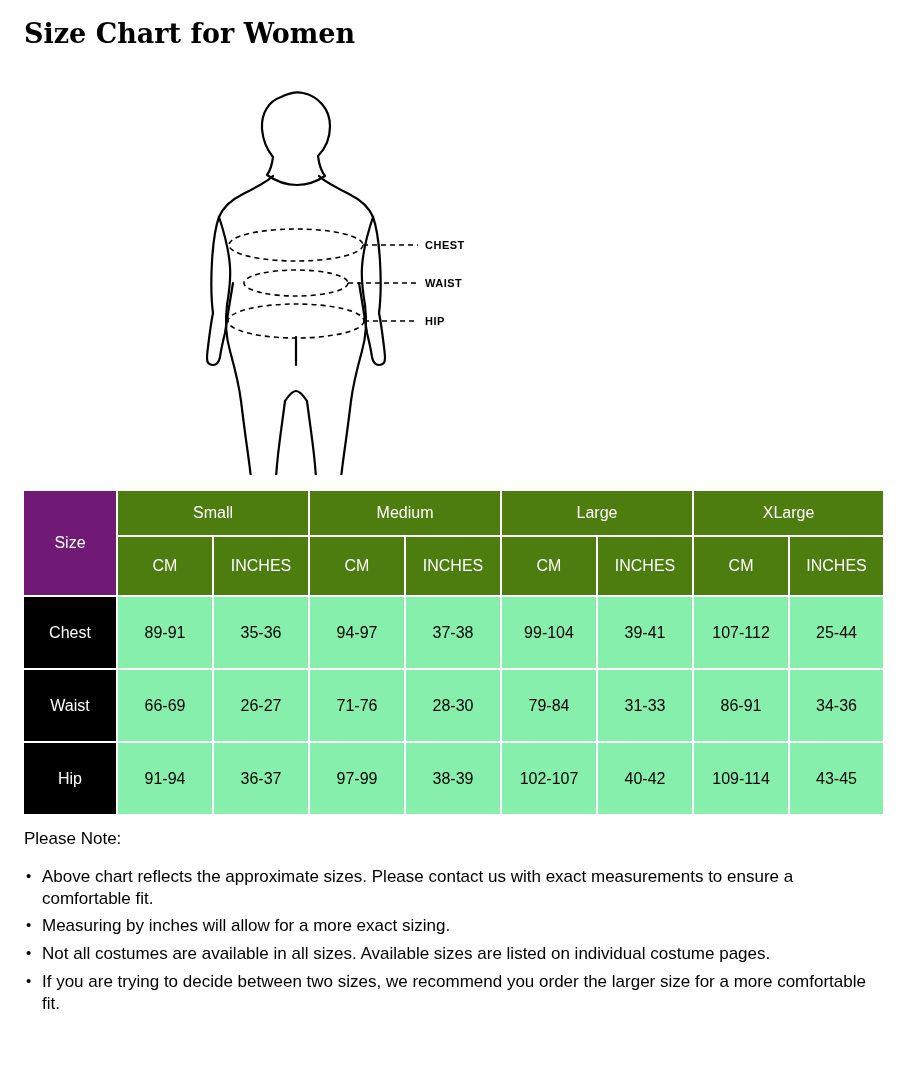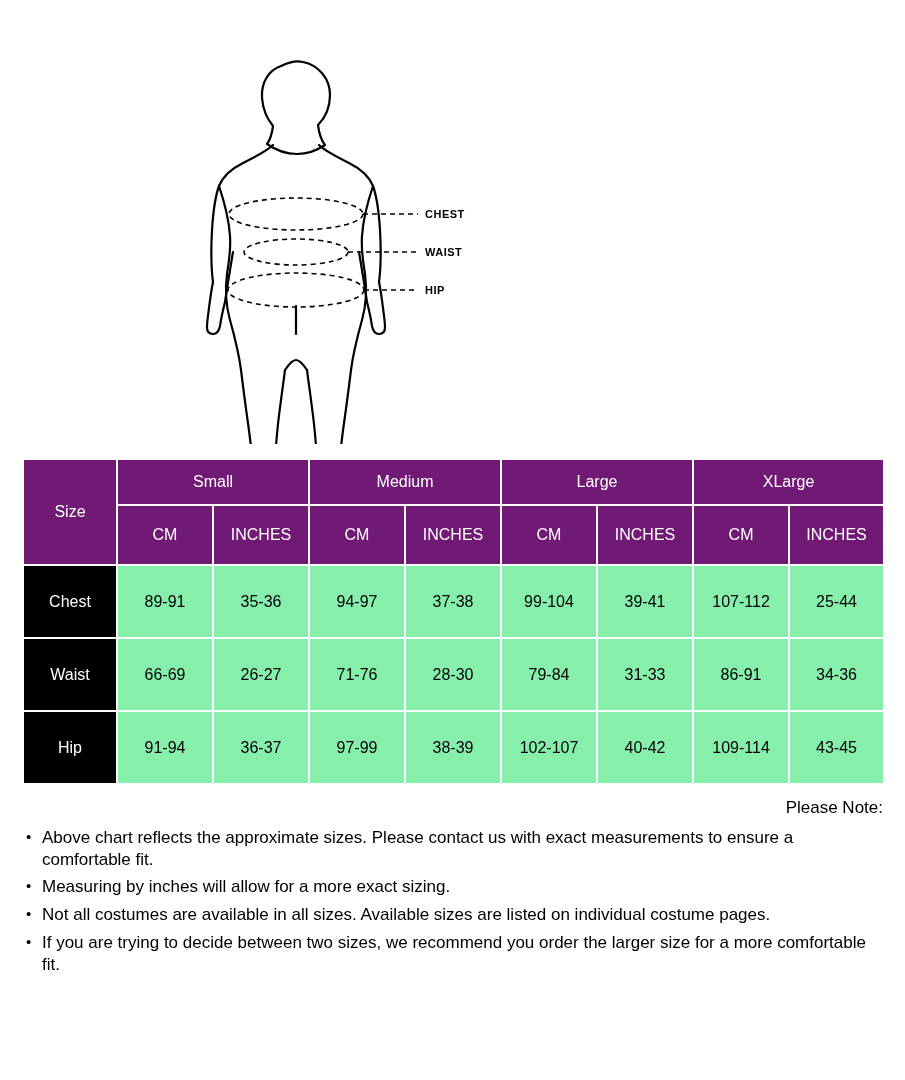--- a/index.html
+++ b/index.html
@@ -42,21 +42,21 @@
     table-layout: fixed;
   }
   table.size-table td, table.size-table th {
     border: 2px solid #ffffff;
     text-align: center;
     font-size: 16px;
     font-weight: normal;
     padding: 0;
   }
   .hdr-black {
-    background: #701a75;
+    background: #4d7c0f;
     color: #ffffff;
     font-weight: bold;
   }
   .size-corner {
     background: #701a75;
     color: #ffffff;
     font-weight: bold;
     font-size: 17px;
     width: 94px;
   }
@@ -80,23 +80,22 @@
     color: #000000;
     font-size: 16px;
     height: 73px;
   }
   .notes {
     margin-top: 12px;
     font-size: 17px;
     line-height: 1.28;
   }
   .notes-title {
-    margin: 0 0 8px 2px;
-    font-size: 17px;
-    text-align: right;
+    margin: 0 0 16px 2px;
+    font-size: 17px;
   }
   .note-item {
     display: flex;
     align-items: flex-start;
     margin: 0 0 6px 4px;
   }
   .note-bullet {
     width: 14px;
     flex: 0 0 14px;
     font-size: 15px;
@@ -111,20 +110,21 @@
     font-size: 11px;
     font-weight: bold;
     letter-spacing: 0.5px;
   }
 </style>
 </head>
 <body>
 
 <div class="page">
 
+  <h1 class="title">Size Chart for Women</h1>
 
   <div class="figure-wrap">
     <svg class="body-figure" width="560" height="420" viewBox="0 0 560 420">
       <g fill="none" stroke="#000000" stroke-width="2.2" stroke-linejoin="round" stroke-linecap="round">
 
         <path d="M108 42 C96 46 88 58 89 74 C90 86 95 96 100 102 C99 110 97 116 94 120
                  C104 127 116 130 124 130 C132 130 143 127 152 121
                  C148 116 146 109 145 101 C152 94 157 84 157 71
                  C157 54 145 41 130 38 C122 36 114 39 108 42 Z"></path>
 

